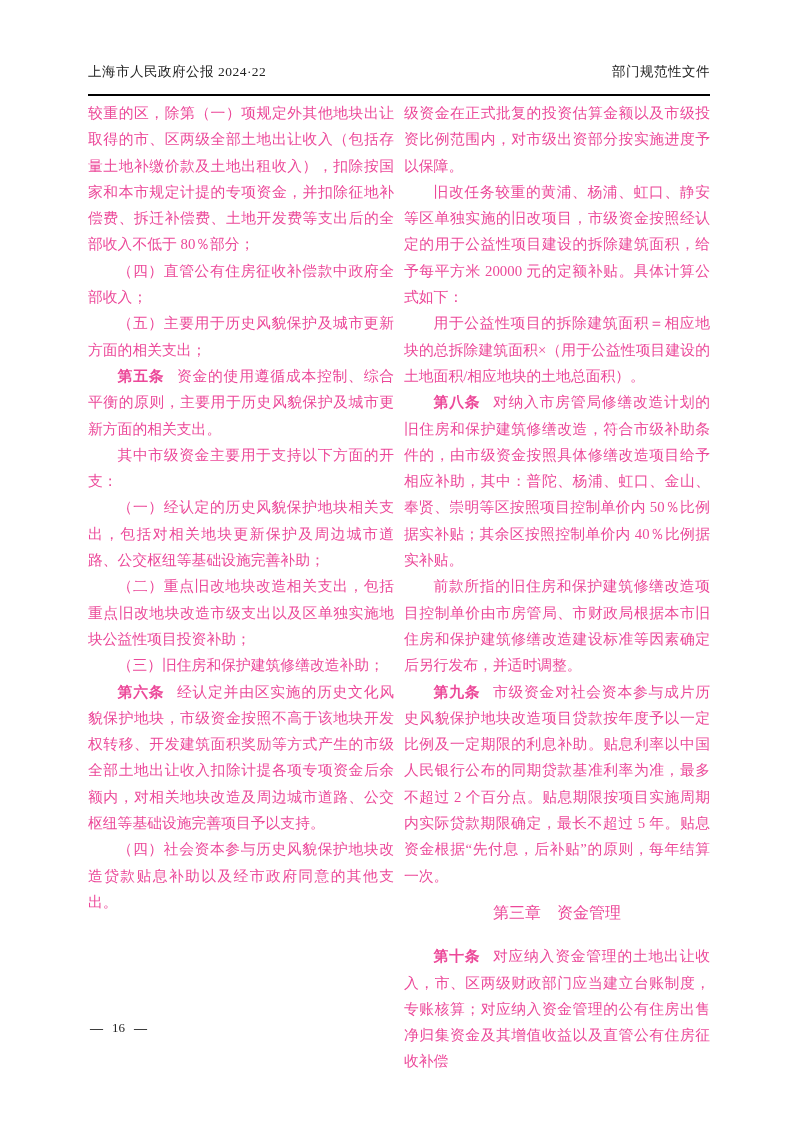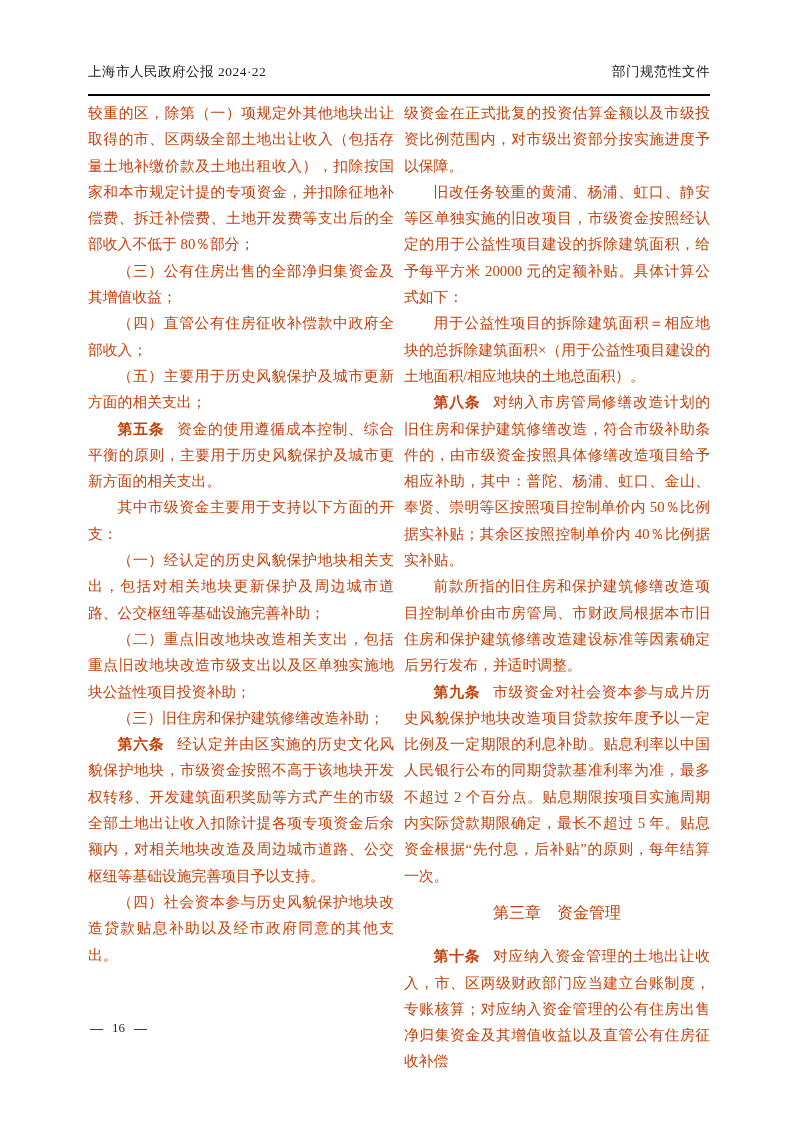--- a/index.html
+++ b/index.html
@@ -43,21 +43,21 @@
     width: 622px;
     display: flex;
     justify-content: space-between;
   }
   .col {
     width: 306px;
     font-size: 14.8px;
     line-height: 26.3px;
     text-align: justify;
     text-justify: inter-ideograph;
-    color: #c2410c;
+    color: #ec4899;
   }
   .para {
     margin: 0;
     text-indent: 2em;
   }
   .para.no-indent {
     text-indent: 0;
   }
   .lead {
     font-weight: bold;
@@ -96,21 +96,20 @@
   <header class="page-header">
     <span>上海市人民政府公报 2024·22</span>
     <span>部门规范性文件</span>
   </header>
 
   <div class="header-rule"></div>
 
   <main class="columns">
     <div class="col" id="col-left">
         <p class="para no-indent">较重的区，除第（一）项规定外其他地块出让取得的市、区两级全部土地出让收入（包括存量土地补缴价款及土地出租收入），扣除按国家和本市规定计提的专项资金，并扣除征地补偿费、拆迁补偿费、土地开发费等支出后的全部收入不低于 80％部分；</p>
-        <p class="para">（三）公有住房出售的全部净归集资金及其增值收益；</p>
         <p class="para">（四）直管公有住房征收补偿款中政府全部收入；</p>
         <p class="para">（五）主要用于历史风貌保护及城市更新方面的相关支出；</p>
         <p class="para"><b class="lead">第五条</b>资金的使用遵循成本控制、综合平衡的原则，主要用于历史风貌保护及城市更新方面的相关支出。</p>
         <p class="para">其中市级资金主要用于支持以下方面的开支：</p>
         <p class="para">（一）经认定的历史风貌保护地块相关支出，包括对相关地块更新保护及周边城市道路、公交枢纽等基础设施完善补助；</p>
         <p class="para">（二）重点旧改地块改造相关支出，包括重点旧改地块改造市级支出以及区单独实施地块公益性项目投资补助；</p>
         <p class="para">（三）旧住房和保护建筑修缮改造补助；</p>
         <p class="para"><b class="lead">第六条</b>经认定并由区实施的历史文化风貌保护地块，市级资金按照不高于该地块开发权转移、开发建筑面积奖励等方式产生的市级全部土地出让收入扣除计提各项专项资金后余额内，对相关地块改造及周边城市道路、公交枢纽等基础设施完善项目予以支持。</p>
         <p class="para">（四）社会资本参与历史风貌保护地块改造贷款贴息补助以及经市政府同意的其他支出。</p>
       </div>

